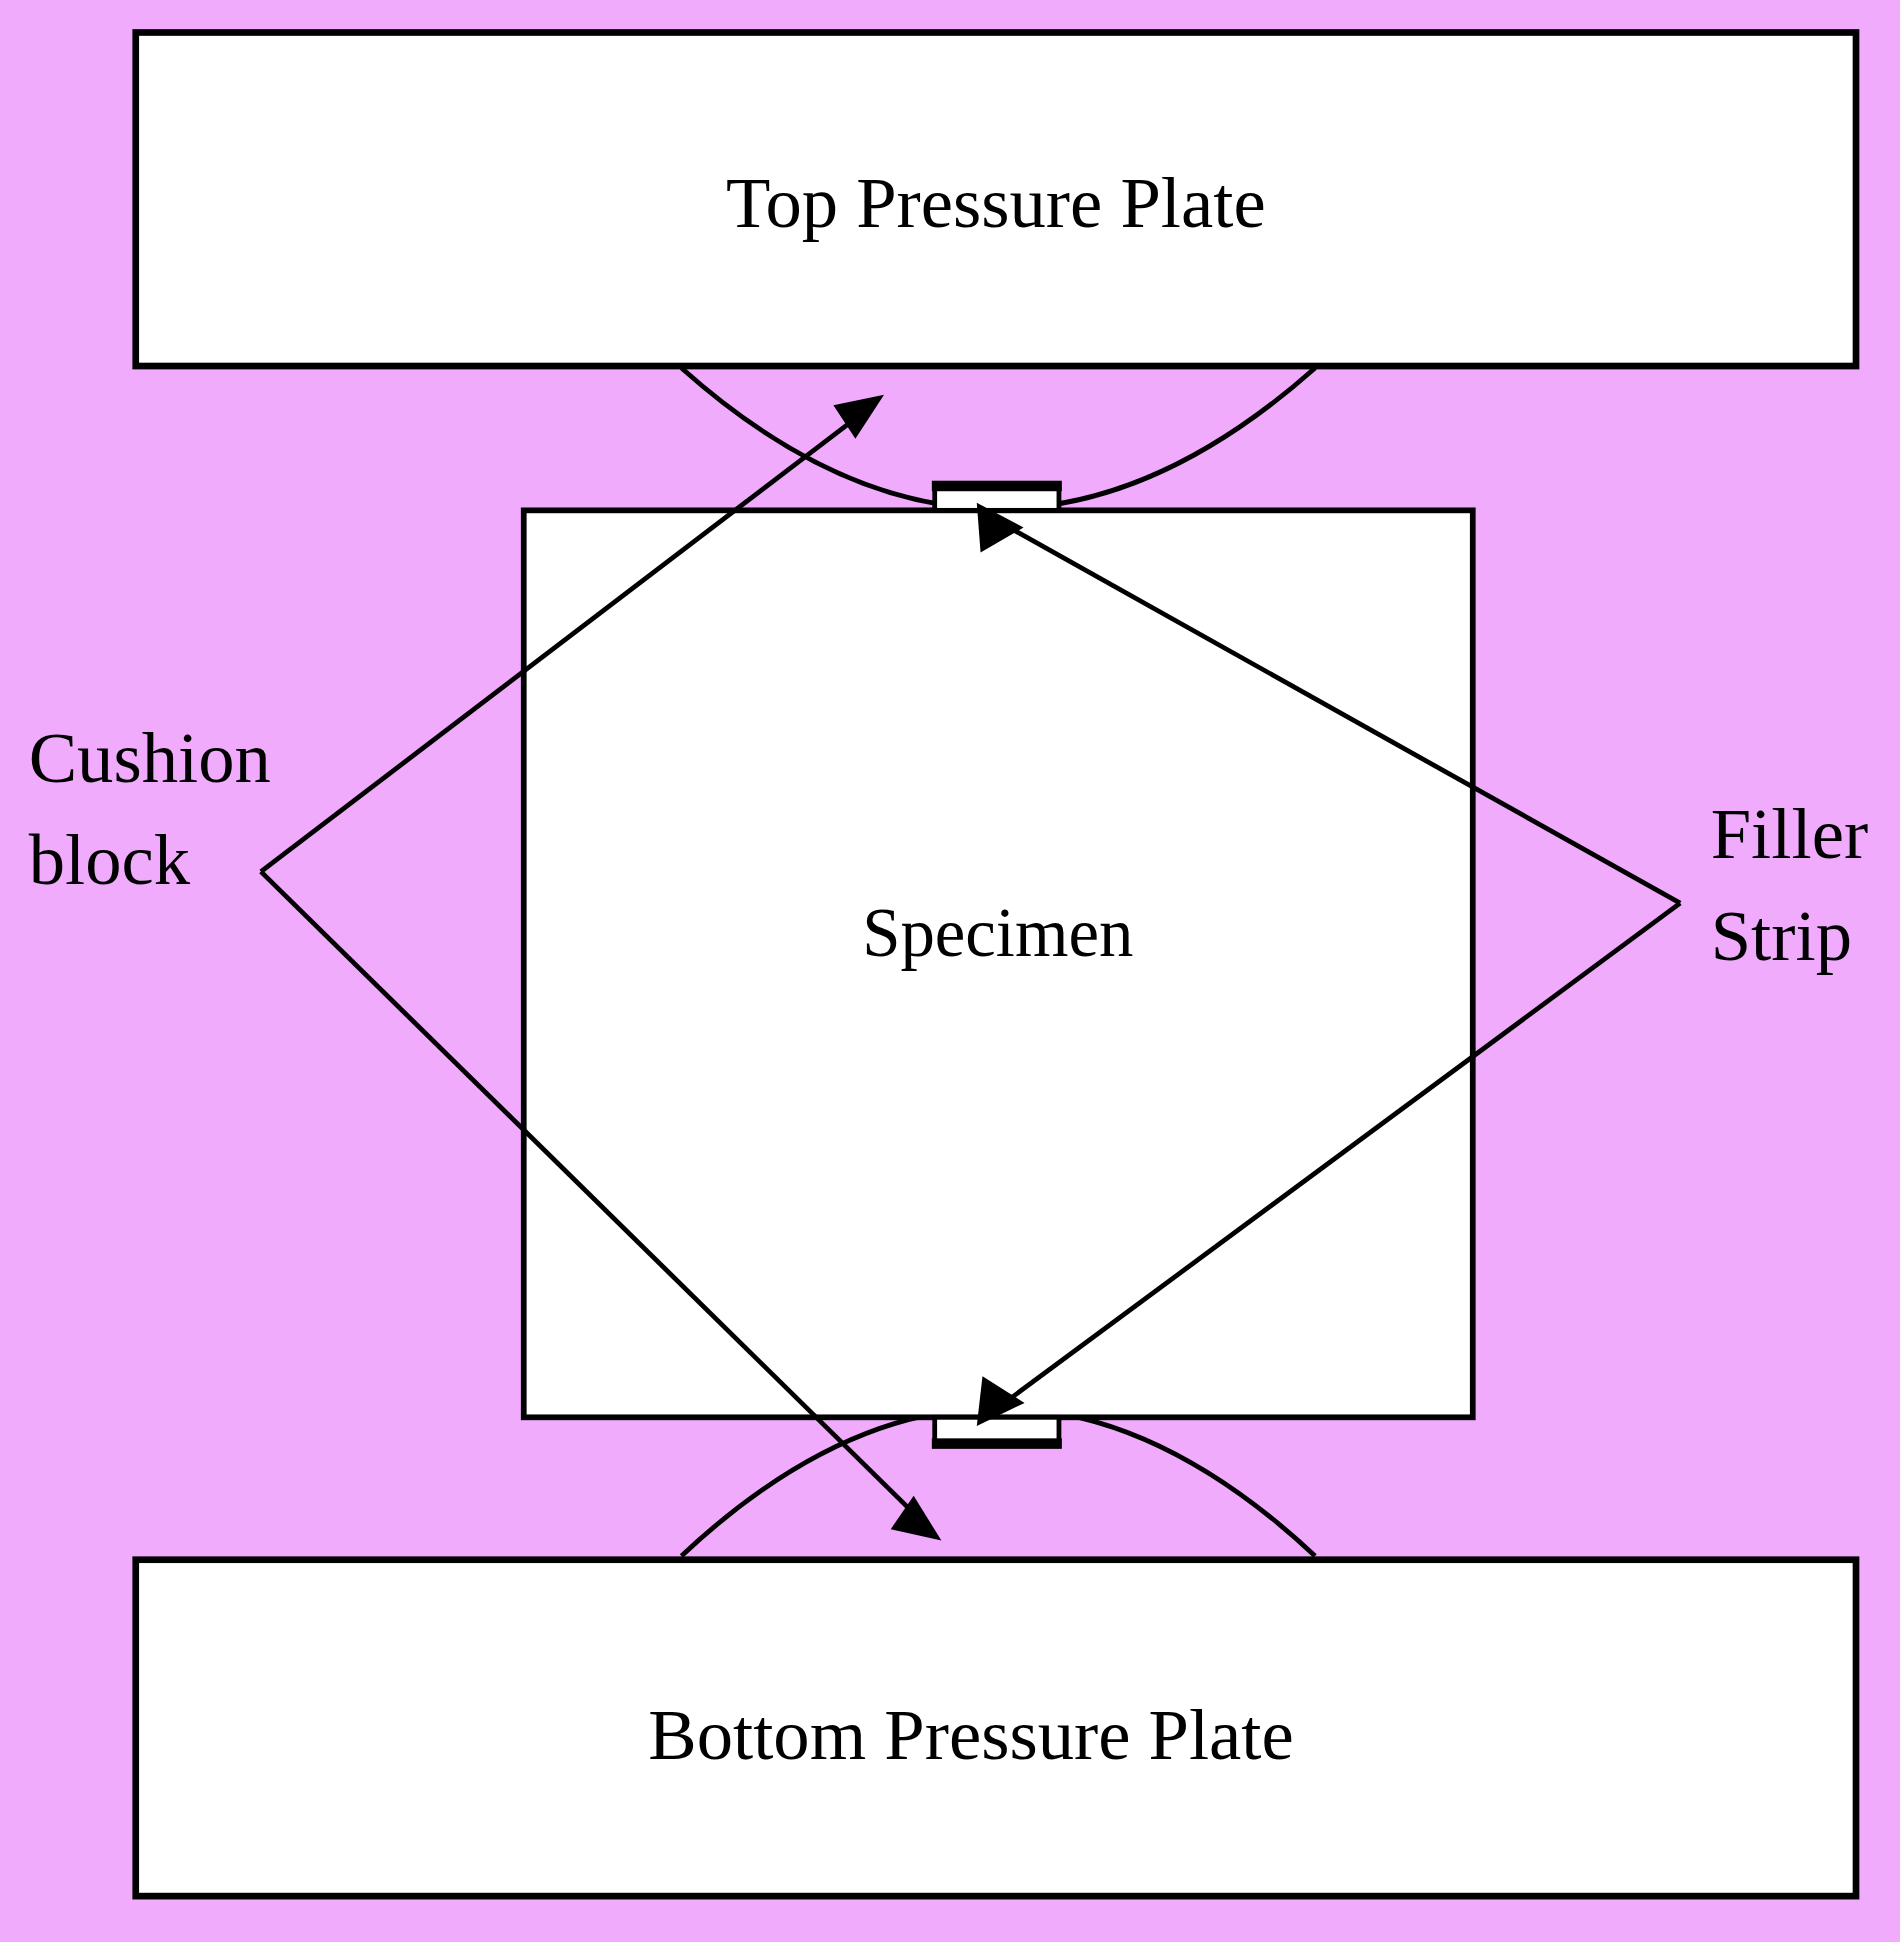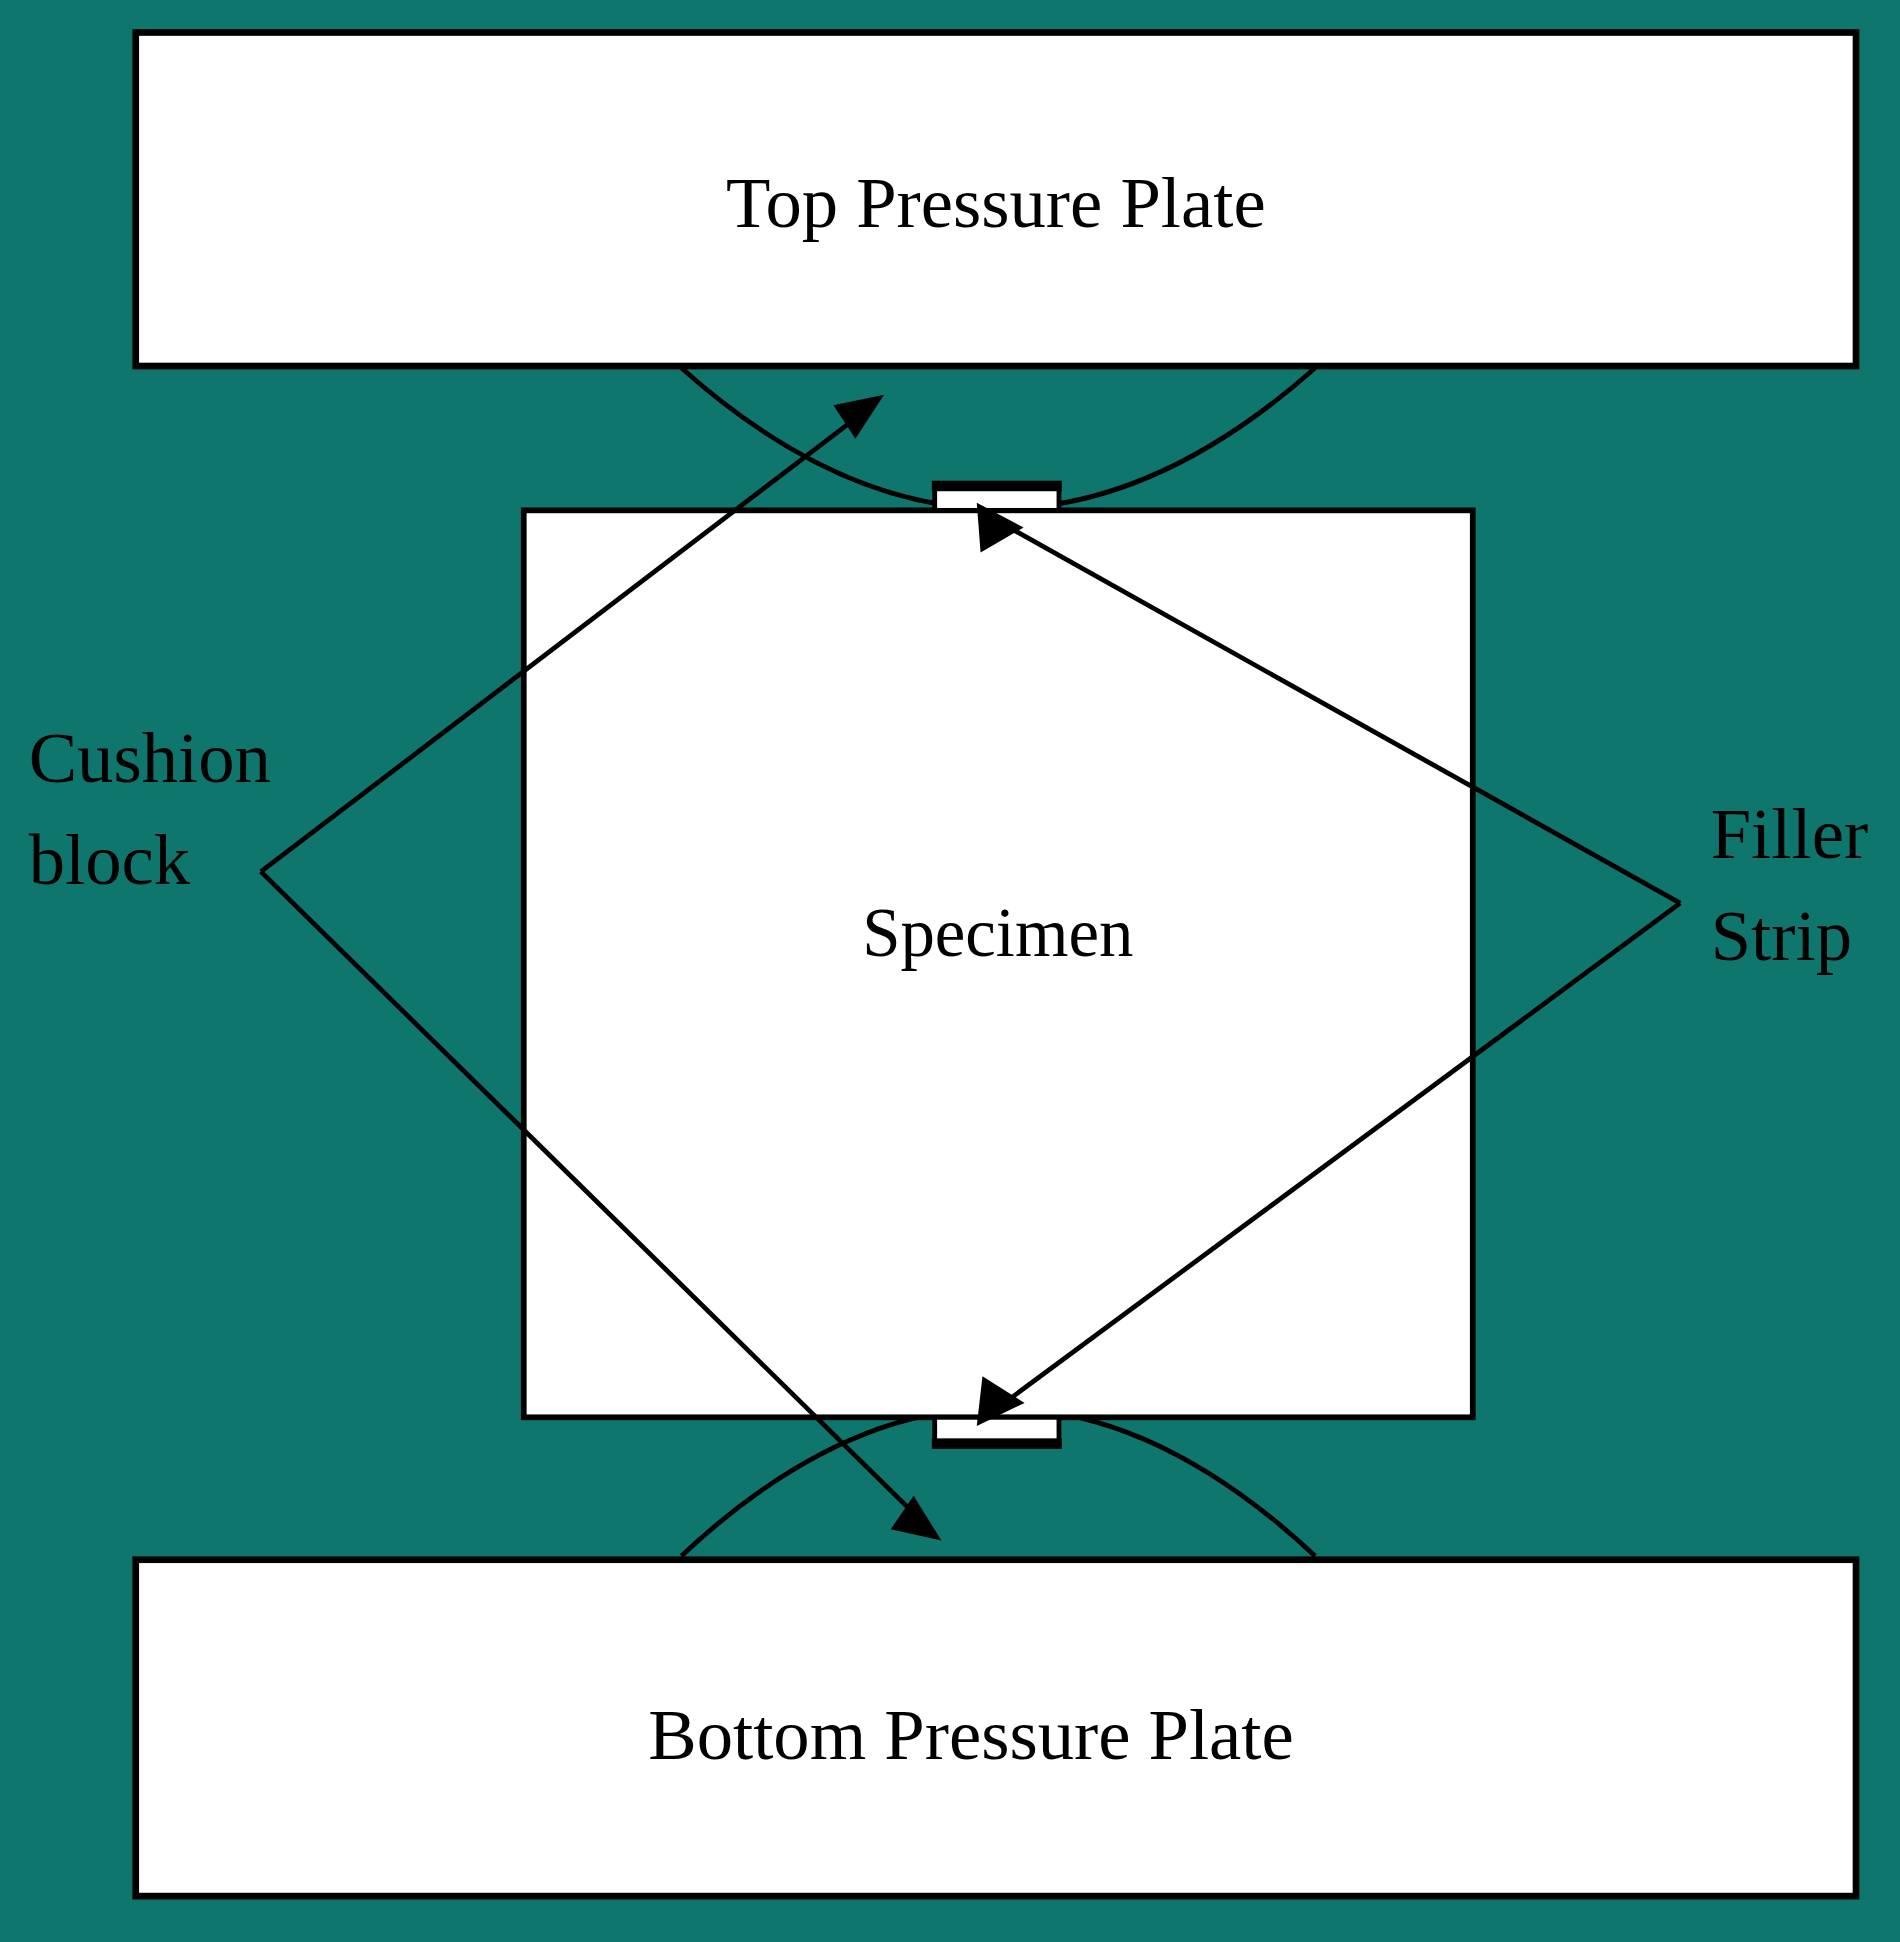--- a/index.html
+++ b/index.html
@@ -8,21 +8,21 @@
     padding: 0;
     background: #ffffff;
   }
   body {
     font-family: "Liberation Serif", "DejaVu Serif", serif;
   }
   #diagram-root {
     position: relative;
     width: 1900px;
     height: 1942px;
-    background: #0f766e;
+    background: #f0abfc;
     overflow: hidden;
   }
   #diagram-svg {
     position: absolute;
     top: 0;
     left: 0;
     width: 1900px;
     height: 1942px;
     display: block;
   }

